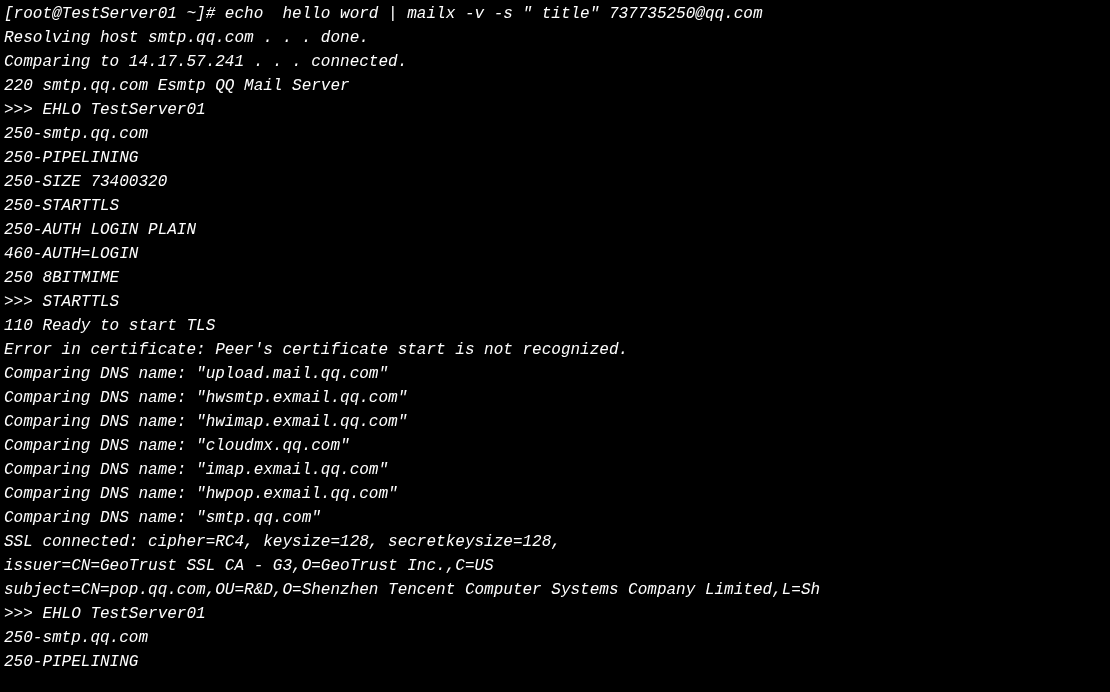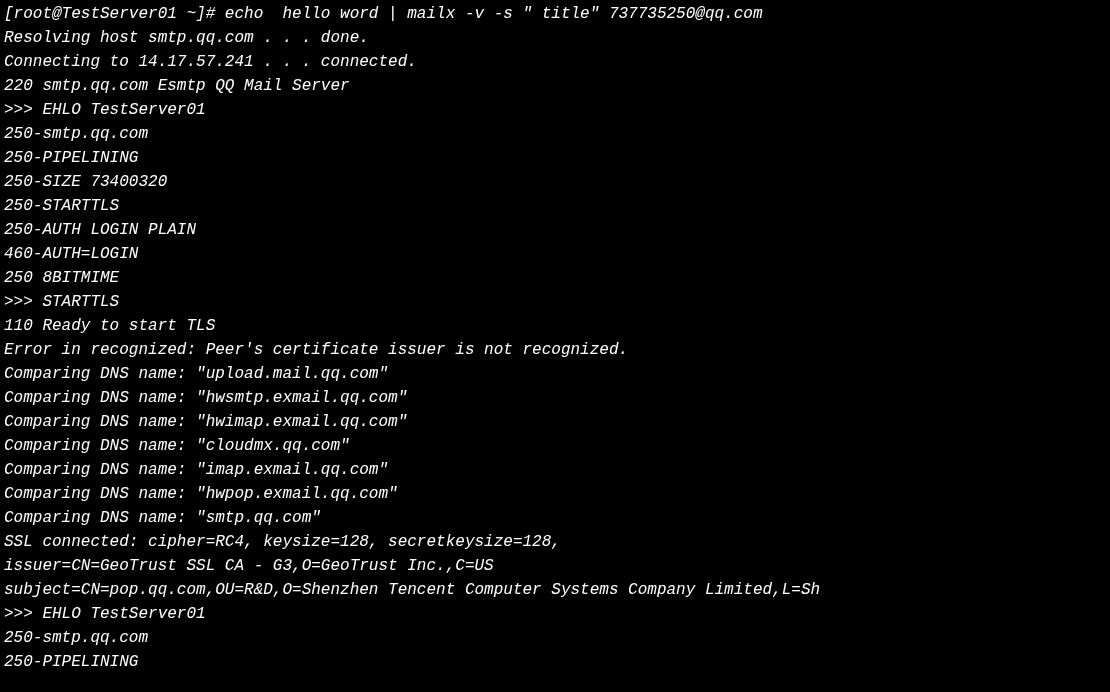--- a/index.html
+++ b/index.html
@@ -23,33 +23,33 @@
       white-space: pre;
       font-style: italic;
     }
   </style>
 </head>
 <body>
 
 <div>
   <div class="terminal-line">[root@TestServer01 ~]# echo  hello word | mailx -v -s " title" 737735250@qq.com</div>
   <div class="terminal-line">Resolving host smtp.qq.com . . . done.</div>
-  <div class="terminal-line">Connecting to 14.17.57.241 . . . connected.</div>
+  <div class="terminal-line">Comparing to 14.17.57.241 . . . connected.</div>
   <div class="terminal-line">220 smtp.qq.com Esmtp QQ Mail Server</div>
   <div class="terminal-line">&gt;&gt;&gt; EHLO TestServer01</div>
   <div class="terminal-line">250-smtp.qq.com</div>
   <div class="terminal-line">250-PIPELINING</div>
   <div class="terminal-line">250-SIZE 73400320</div>
   <div class="terminal-line">250-STARTTLS</div>
   <div class="terminal-line">250-AUTH LOGIN PLAIN</div>
   <div class="terminal-line">460-AUTH=LOGIN</div>
   <div class="terminal-line">250 8BITMIME</div>
   <div class="terminal-line">&gt;&gt;&gt; STARTTLS</div>
   <div class="terminal-line">110 Ready to start TLS</div>
-  <div class="terminal-line">Error in recognized: Peer's certificate issuer is not recognized.</div>
+  <div class="terminal-line">Error in certificate: Peer's certificate start is not recognized.</div>
   <div class="terminal-line">Comparing DNS name: "upload.mail.qq.com"</div>
   <div class="terminal-line">Comparing DNS name: "hwsmtp.exmail.qq.com"</div>
   <div class="terminal-line">Comparing DNS name: "hwimap.exmail.qq.com"</div>
   <div class="terminal-line">Comparing DNS name: "cloudmx.qq.com"</div>
   <div class="terminal-line">Comparing DNS name: "imap.exmail.qq.com"</div>
   <div class="terminal-line">Comparing DNS name: "hwpop.exmail.qq.com"</div>
   <div class="terminal-line">Comparing DNS name: "smtp.qq.com"</div>
   <div class="terminal-line">SSL connected: cipher=RC4, keysize=128, secretkeysize=128,</div>
   <div class="terminal-line">issuer=CN=GeoTrust SSL CA - G3,O=GeoTrust Inc.,C=US</div>
   <div class="terminal-line">subject=CN=pop.qq.com,OU=R&amp;D,O=Shenzhen Tencent Computer Systems Company Limited,L=Sh</div>

